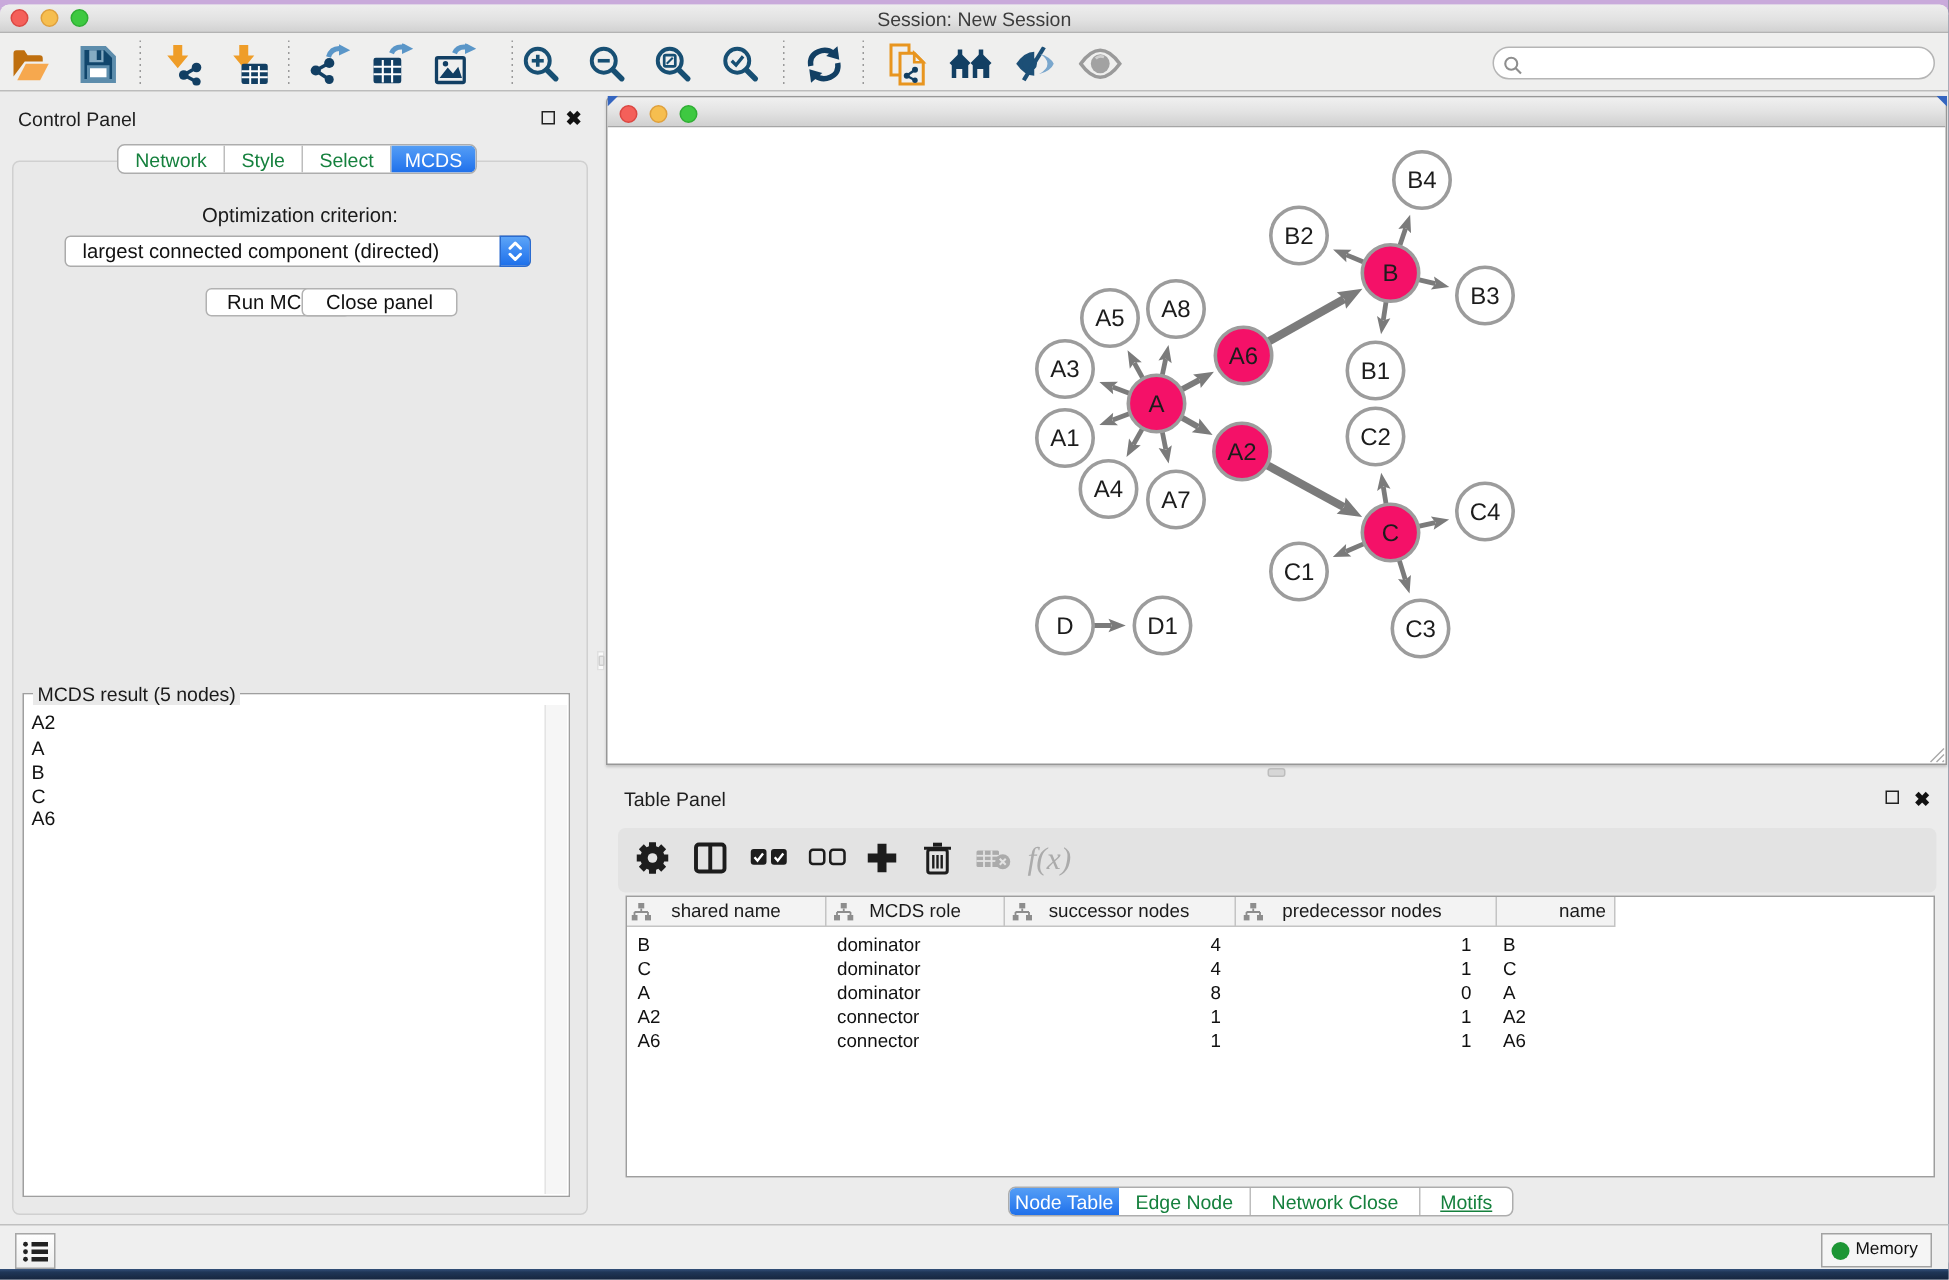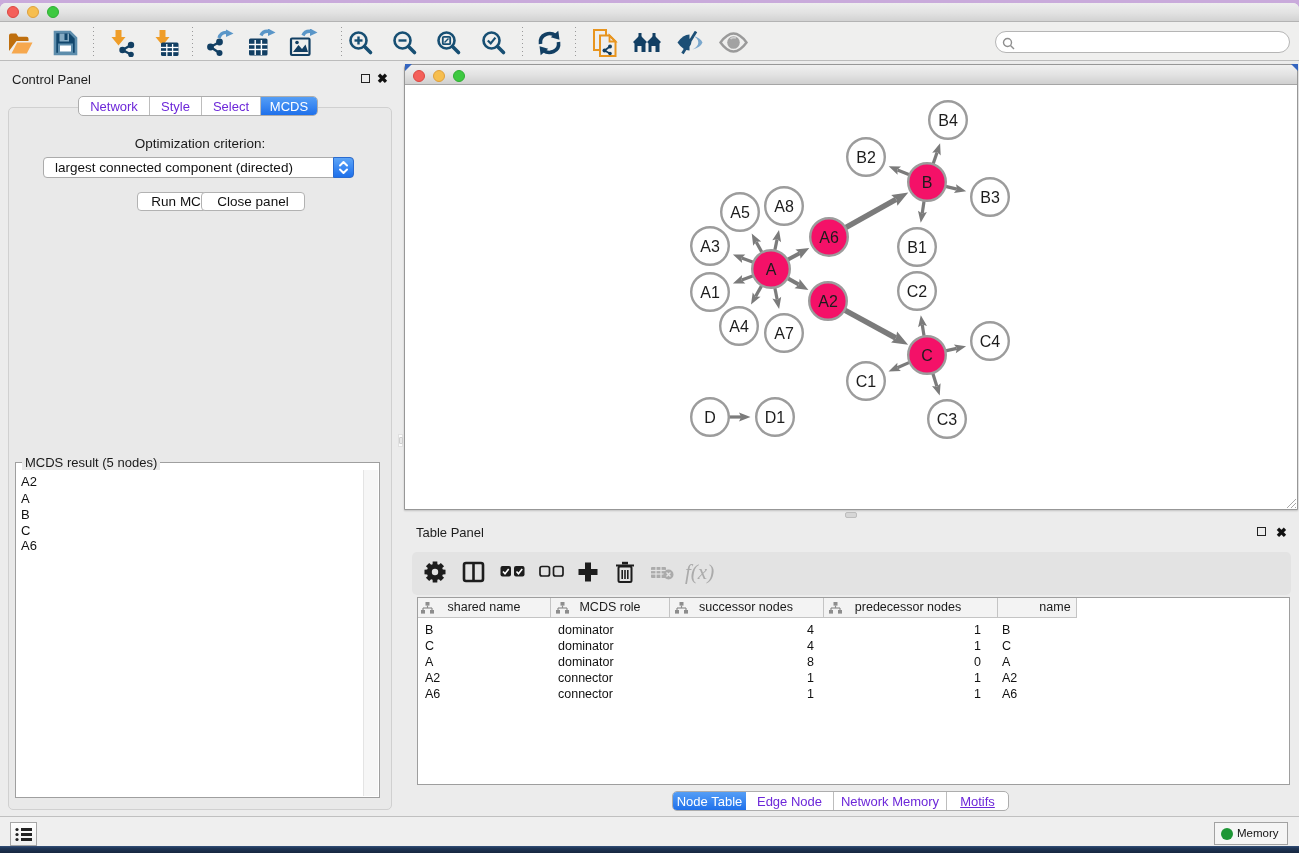--- a/index.html
+++ b/index.html
@@ -24,21 +24,21 @@
 #searchbox { left:995px; top:31px; width:295px; height:22px; background:#fff;
   border:1px solid #b5b5b5; border-radius:11px; }
 
 #cp-title { left:12px; top:72px; font-size:13px; color:#1e1e1e; }
 .float-ico { width:9px; height:9px; border:1.6px solid #222; }
 .x-ico { font-size:13px; color:#111; font-weight:bold; }
 #cp-panel { left:8px; top:107px; width:384px; height:703px; background:#e9e9e9;
   border:1px solid #d0d0d0; border-radius:5px; }
 .seg { display:flex; position:absolute; height:20px; border:1px solid #adadad; border-radius:5px;
   background:#fff; overflow:hidden; }
-.seg > div { font-size:13px; color:#6d28d9; text-align:center; line-height:19px;
+.seg > div { font-size:13px; color:#15803d; text-align:center; line-height:19px;
   border-right:1px solid #bdbdbd; }
 .seg > div:last-child { border-right:none; }
 .seg > div.sel { background:linear-gradient(180deg,#559ef5 0%,#3d8af2 45%,#1f70ea 100%);
   color:#fff; border-right:none; }
 #opt-label { left:9px; top:136px; width:382px; text-align:center; font-size:13.5px; color:#1a1a1a; }
 #combo { left:43px; top:157px; width:311px; height:21px; background:#fff;
   border:1px solid #ababab; border-radius:4px; }
 #combo-text { left:55px; top:160px; width:280px; font-size:13.5px; color:#111; }
 #combo-btn { left:333px; top:157px; width:21px; height:21px; border-radius:0 4px 4px 0;
   background:linear-gradient(180deg,#5da5f7 0%,#3f8cf3 45%,#1e70ea 100%); border:1px solid #2a6bd0; }
@@ -75,20 +75,21 @@
 .hsep { position:absolute; top:598px; width:1px; height:20px; background:#c4c4c4; }
 .td { position:absolute; font-size:12.5px; color:#111; }
 .num { text-align:right; }
 
 </style>
 </head>
 <body>
 <div class="abs" id="desktop-top"></div>
 <div class="abs" id="appwin">
   <div class="abs" id="titlebar"></div>
+  <div class="abs" id="title-text">Session: New Session</div>
   <div class="abs" id="toolbar" style="top:19px;"></div>
 </div>
 <div class="abs tl" style="left:6.5px; top:5.5px; background:#f4605a; border:0.5px solid #db4742;"></div>
 <div class="abs tl" style="left:26.5px; top:5.5px; background:#f6be4f; border:0.5px solid #dfa03c;"></div>
 <div class="abs tl" style="left:47px; top:5.5px; background:#3ec941; border:0.5px solid #2fae34;"></div>
 <div class="abs tsep" style="left:93px;"></div>
 <div class="abs tsep" style="left:192px;"></div>
 <div class="abs tsep" style="left:341px;"></div>
 <div class="abs tsep" style="left:522px;"></div>
 <div class="abs tsep" style="left:575px;"></div>
@@ -461,21 +462,21 @@
 <div class="td num" style="left:881px; width:100px; top:671px;">1</div>
 <div class="td num" style="left:881px; width:100px; top:687px;">1</div>
 <div class="td" style="left:1002px; top:623px;">B</div>
 <div class="td" style="left:1002px; top:639px;">C</div>
 <div class="td" style="left:1002px; top:655px;">A</div>
 <div class="td" style="left:1002px; top:671px;">A2</div>
 <div class="td" style="left:1002px; top:687px;">A6</div>
 <div class="seg" style="left:672px; top:791px;">
   <div class="sel" style="width:73px;">Node Table</div>
   <div style="width:88px;">Edge Node</div>
-  <div style="width:113px;">Network Memory</div>
+  <div style="width:113px;">Network Close</div>
   <div style="width:61px;text-decoration:underline;">Motifs</div>
 </div>
 
 <div class="abs" id="statusbar"></div>
 <div class="abs" id="sb-btn"></div>
 <svg class="abs" style="left:15px; top:827px;" width="17" height="15" viewBox="0 0 17 15">
   <circle cx="2" cy="2.5" r="1.6" fill="#222"></circle>
     <rect x="6" y="1" width="11" height="3" fill="#222"></rect>
   <circle cx="2" cy="7.5" r="1.6" fill="#222"></circle>
     <rect x="6" y="6" width="11" height="3" fill="#222"></rect>

